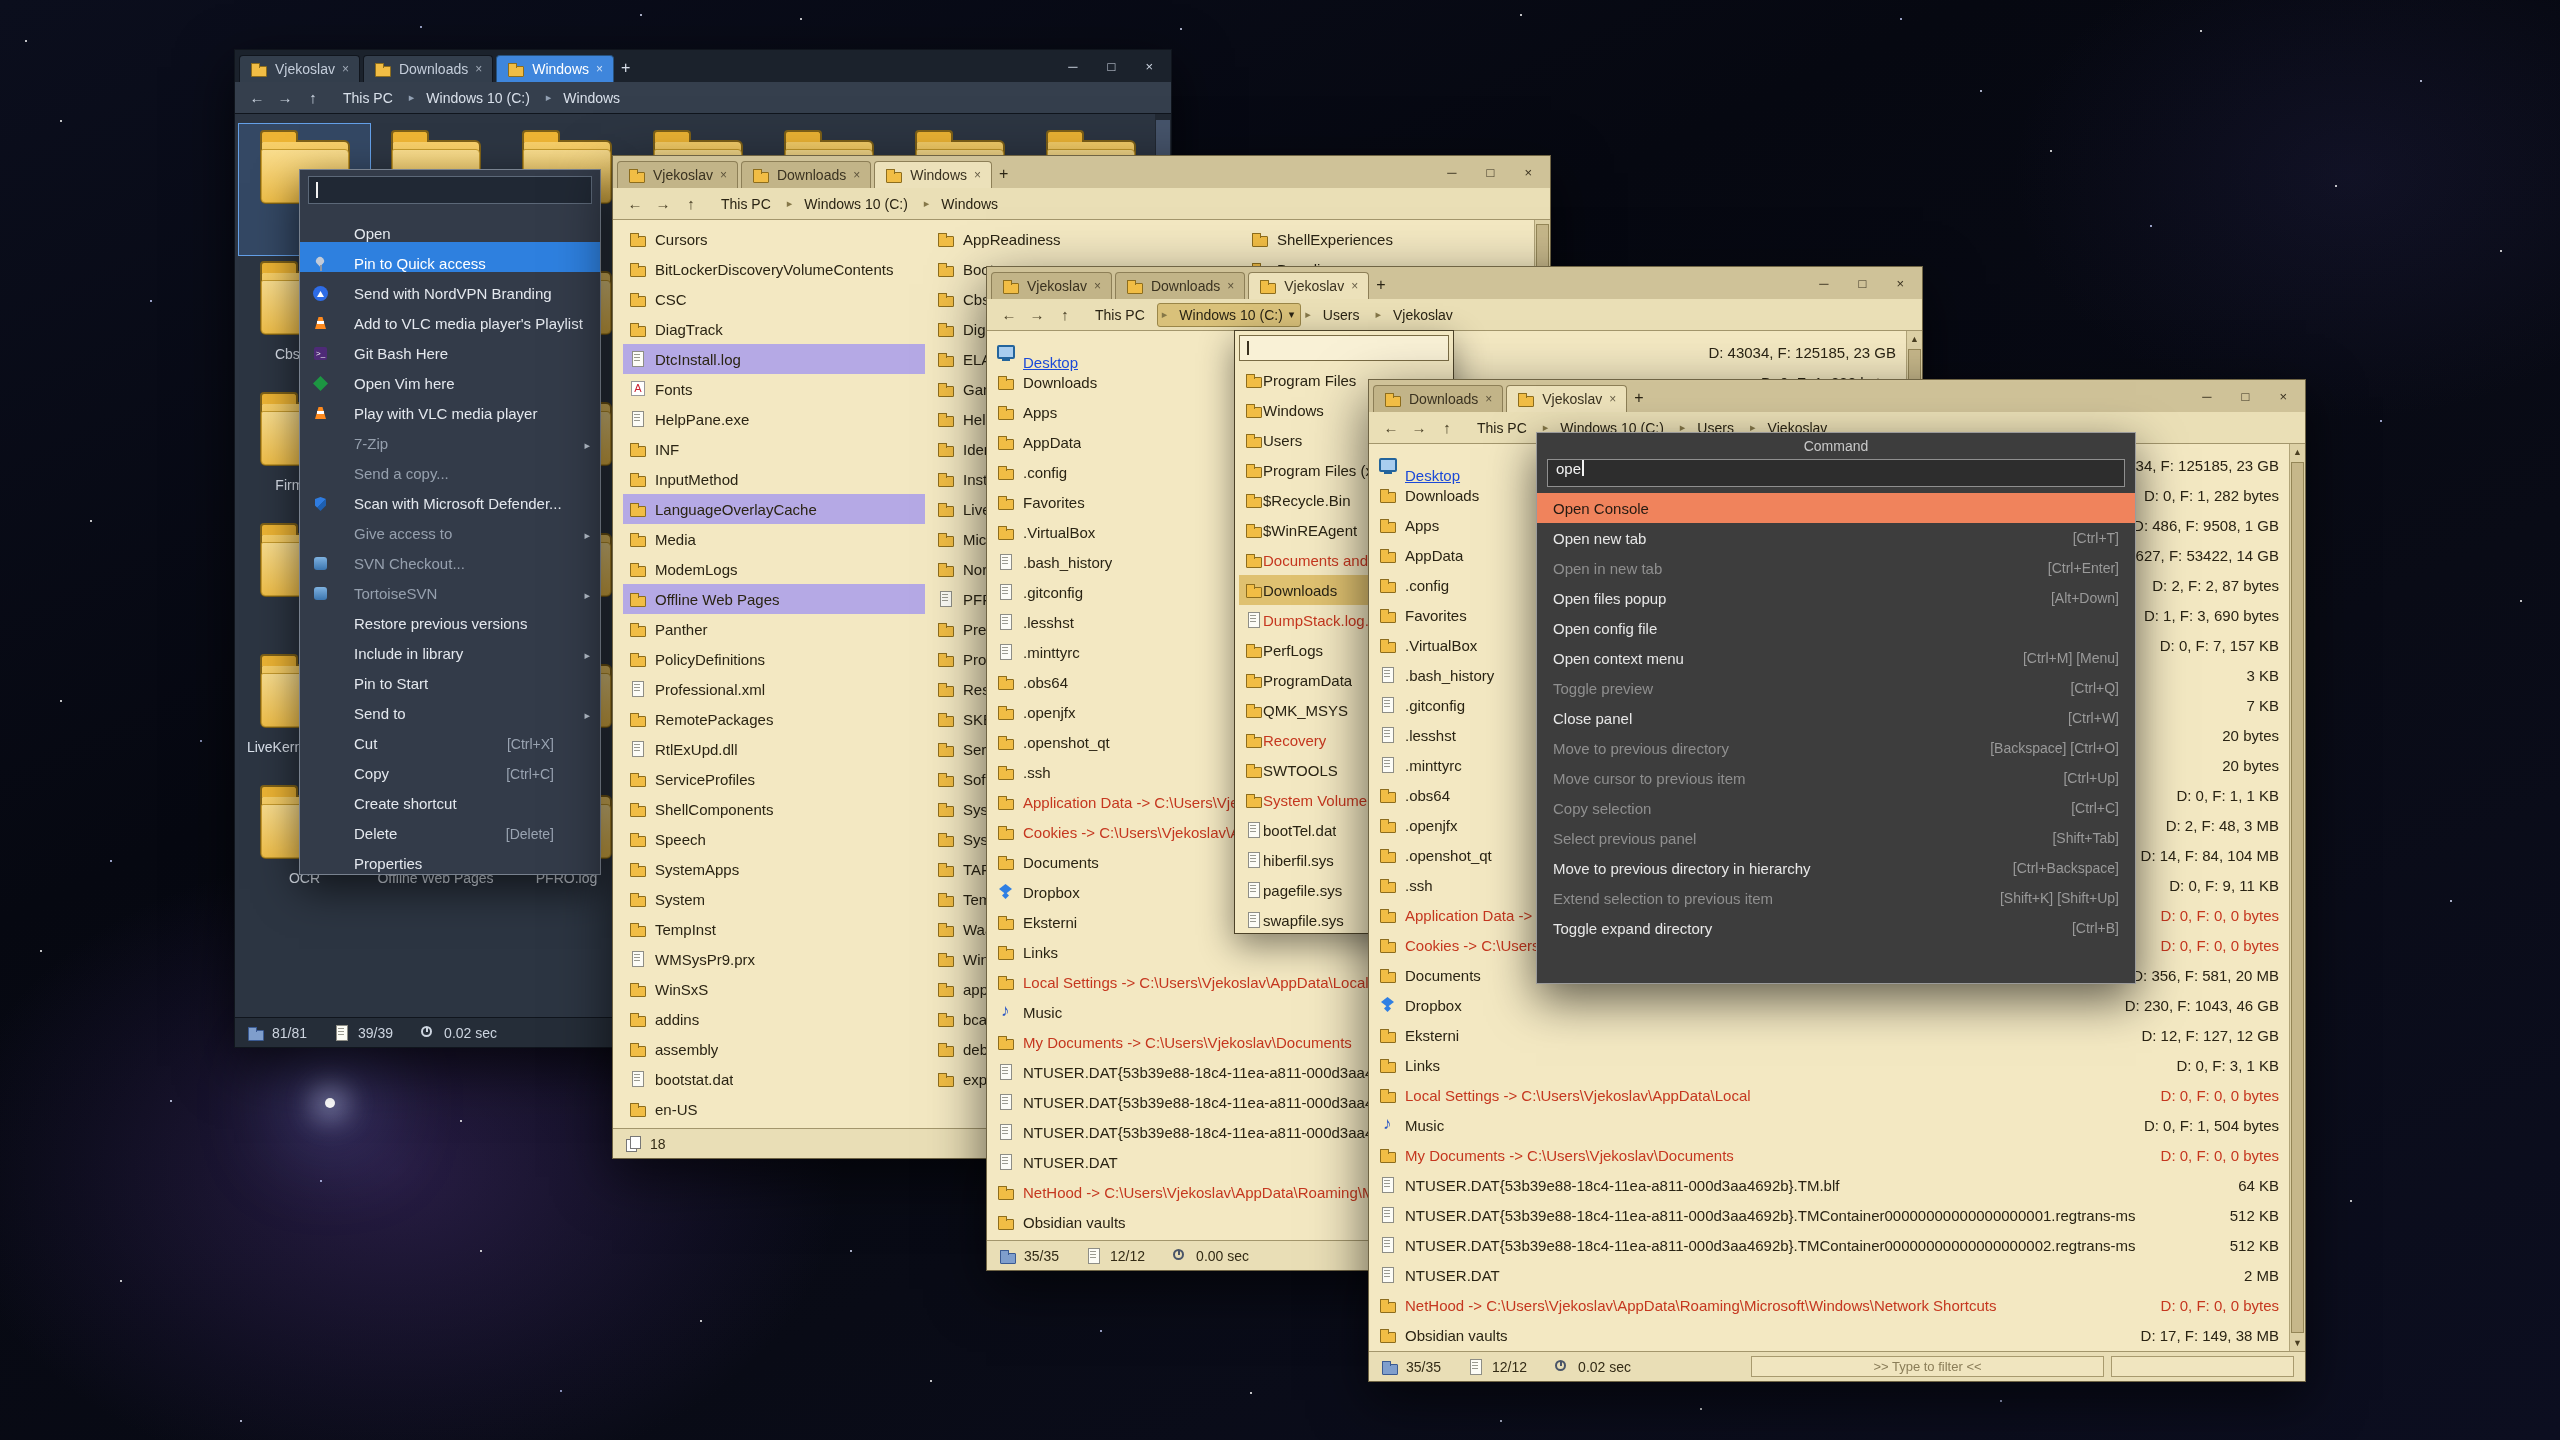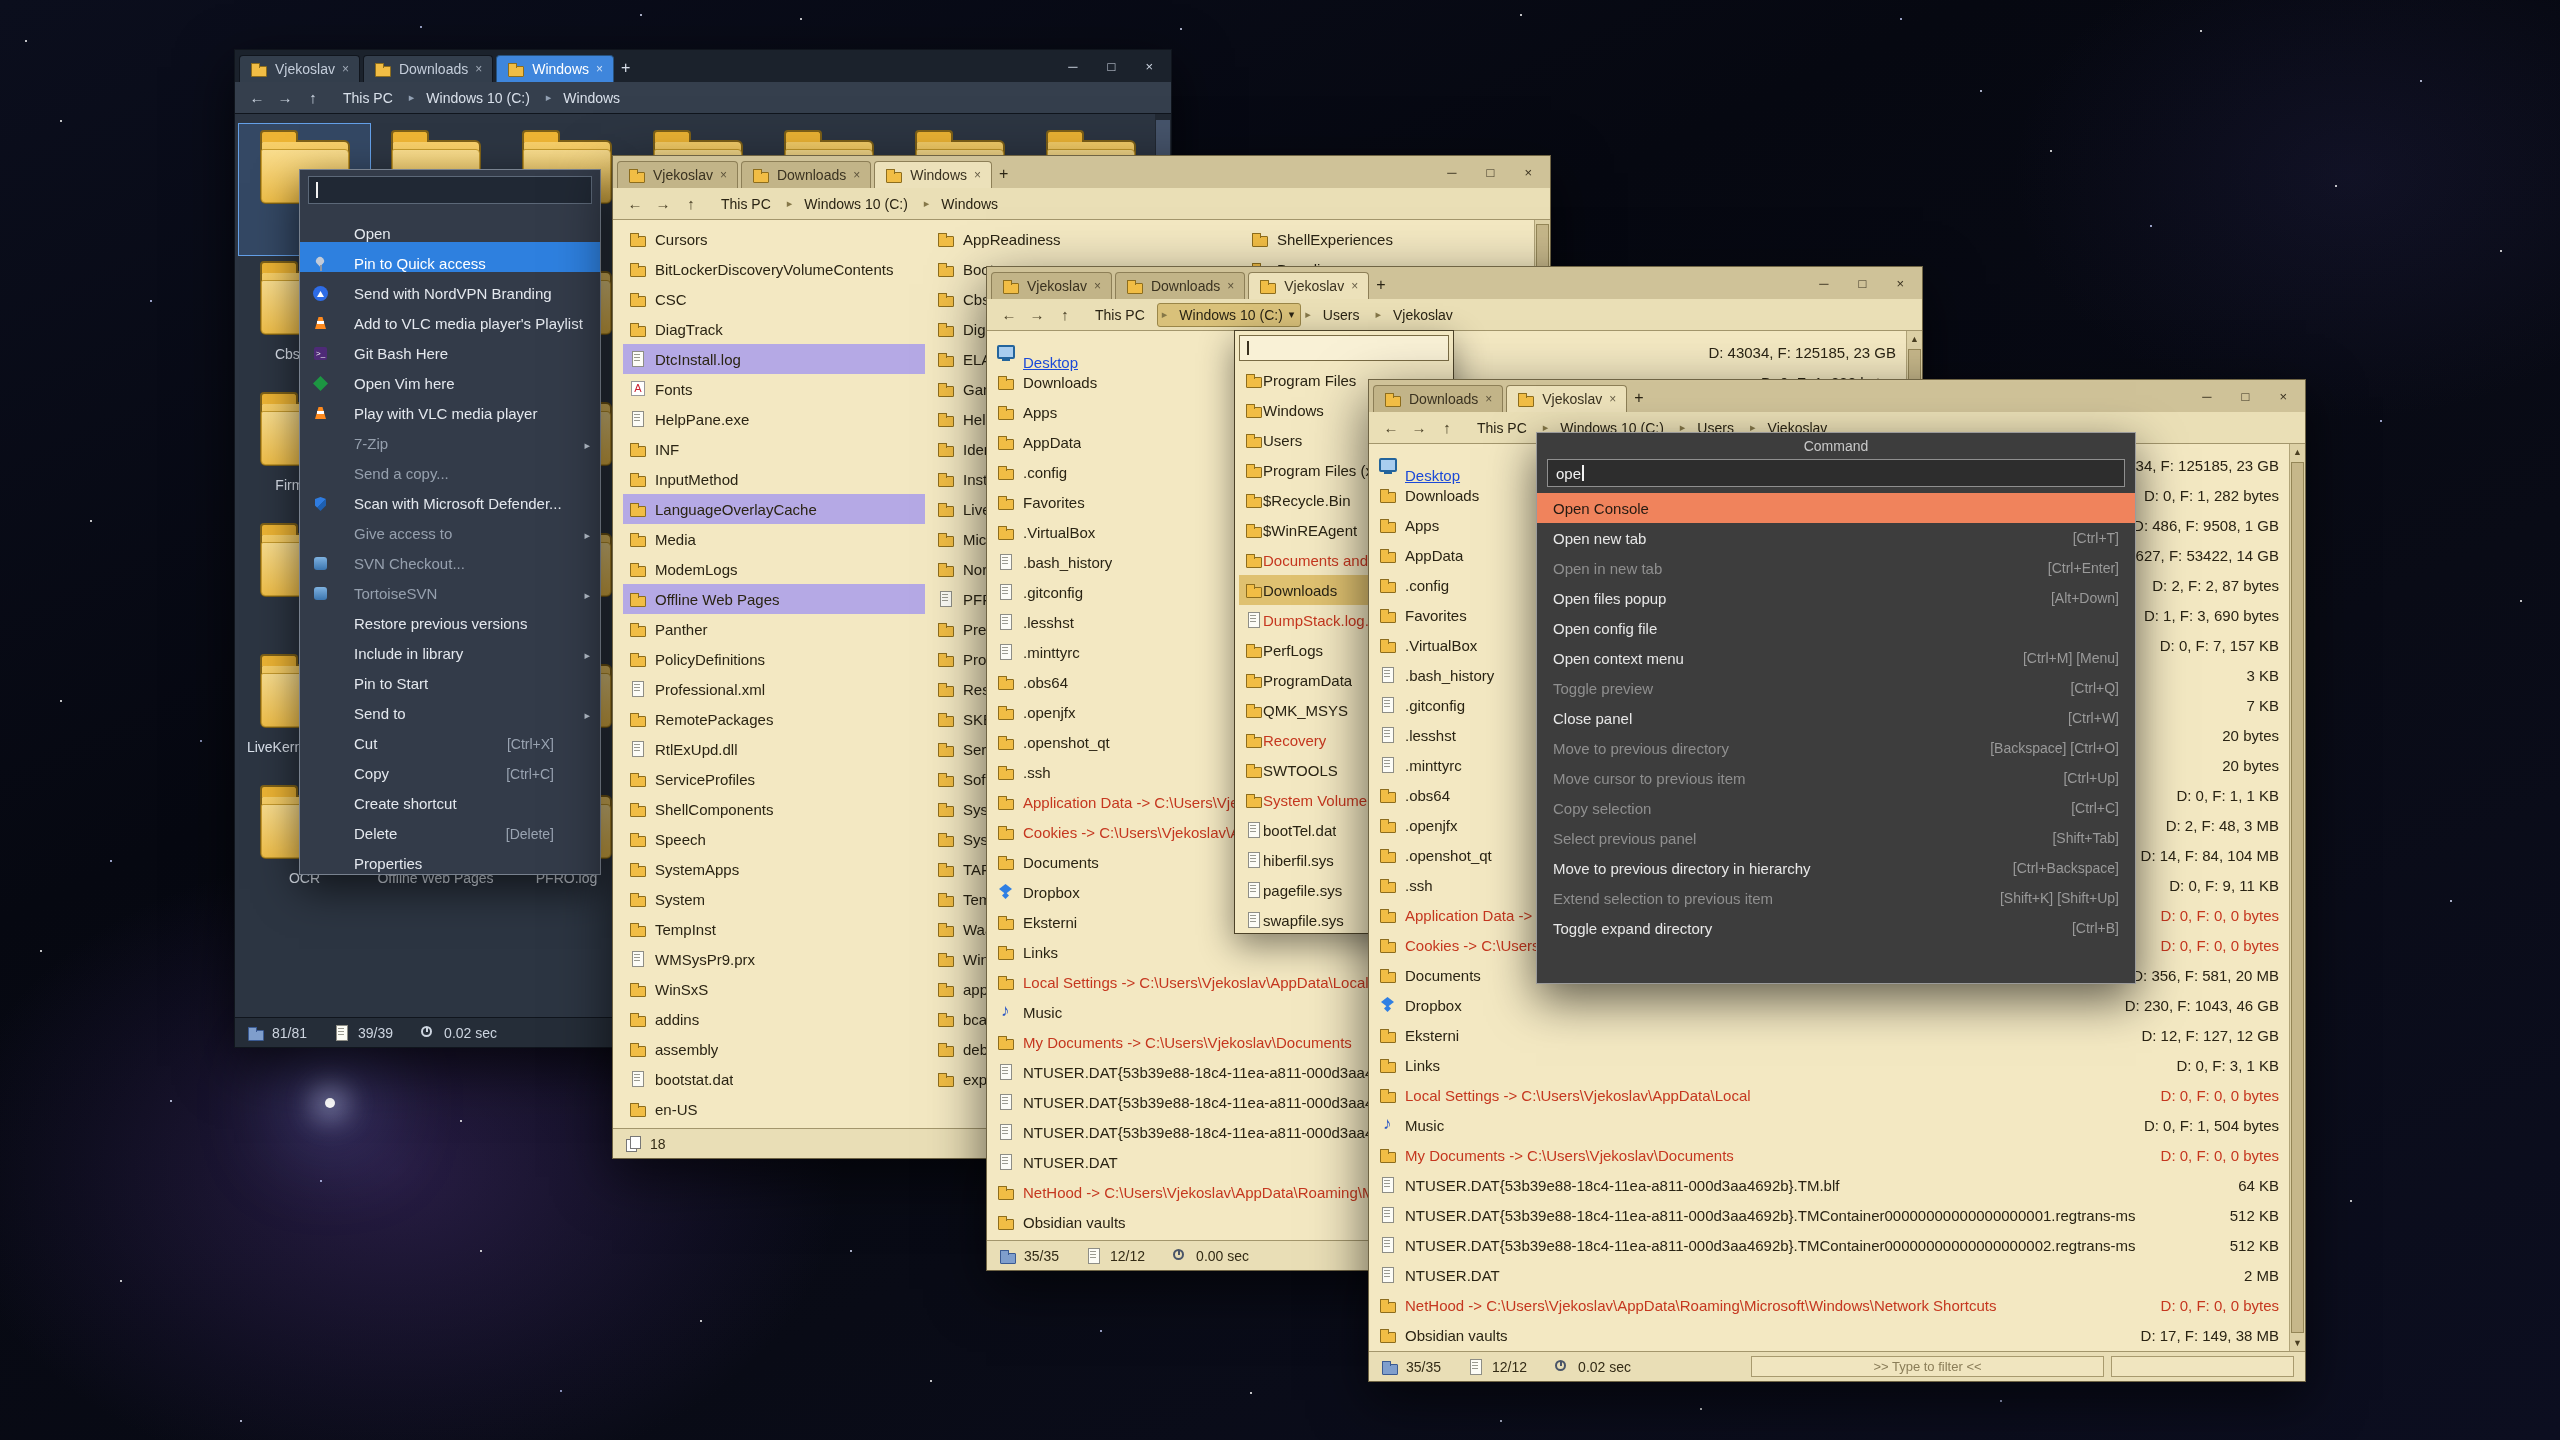--- a/index.html
+++ b/index.html
@@ -166,21 +166,21 @@
     display:flex;align-items:center;padding:0 6px;box-sizing:border-box;font-size:14px;color:#2a2414;}
   .ddrow{height:30px;display:flex;align-items:center;padding:0 6px;font-size:15px;color:#2a2414;}
   .ddrow .ddname{white-space:nowrap;overflow:hidden;text-overflow:ellipsis;}
   .ddrow.dd-selected{background:#dfc170;}
   .ddrow.red .ddname{color:#c5371f;}
   
   #palette{position:absolute;left:1536px;top:432px;width:600px;height:552px;background:#3d3d3d;
     border:1px solid #9b9b9b;box-shadow:0 16px 44px rgba(0,0,0,.6);box-sizing:border-box;}
   .pal-title{height:26px;line-height:26px;text-align:center;color:#c9c9c9;font-size:14px;}
   .pal-input{margin:0 10px;height:28px;background:#2d2d2d;border:1px solid #8f8f8f;
-    display:flex;align-items:center;padding:0 8px;color:#f2f2f2;font-size:15px;box-sizing:border-box;}
+    display:flex;align-items:flex-start;padding:0 8px;color:#f2f2f2;font-size:15px;box-sizing:border-box;}
   .pal-items{margin-top:6px;}
   .prow{display:flex;align-items:center;height:30px;padding:0 16px;font-size:15px;color:#e8e8e8;}
   .prow.muted .plabel{color:#8f8f8f;}
   .prow.highlight{background:#f0835c;}
   .prow.highlight .plabel{color:#241a12;}
   .pshort{margin-left:auto;color:#9a9a9a;font-size:14px;white-space:nowrap;}
   .plabel{white-space:nowrap;}
   
   .caretbar{display:inline-block;width:2px;height:16px;background:#f2f2f2;margin-left:1px;}
   .caretbar.dk{background:#3a3220;height:14px;}

